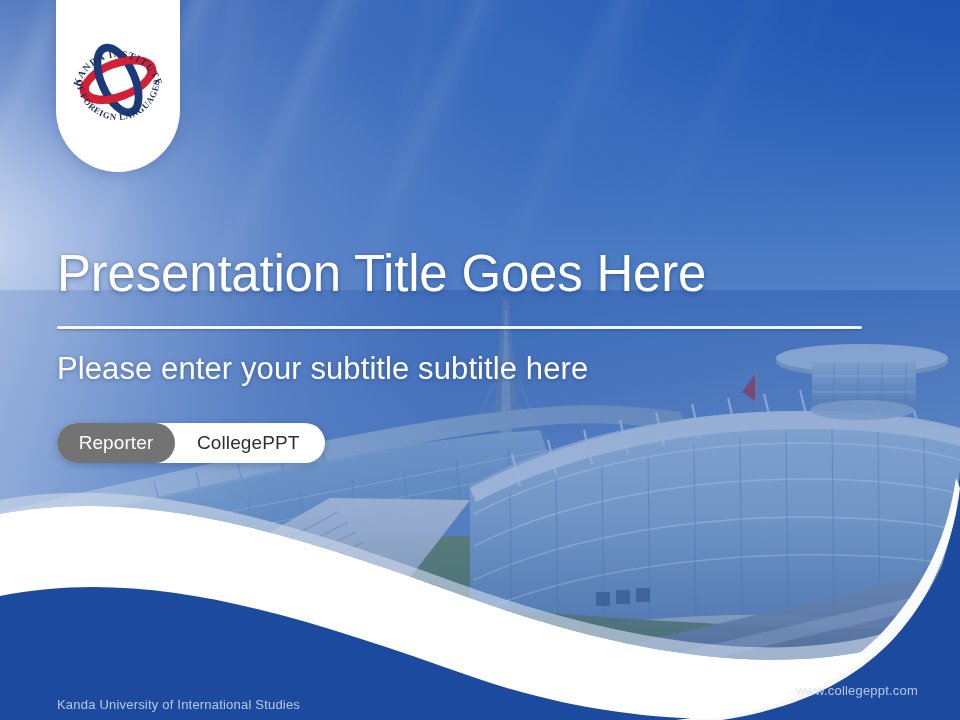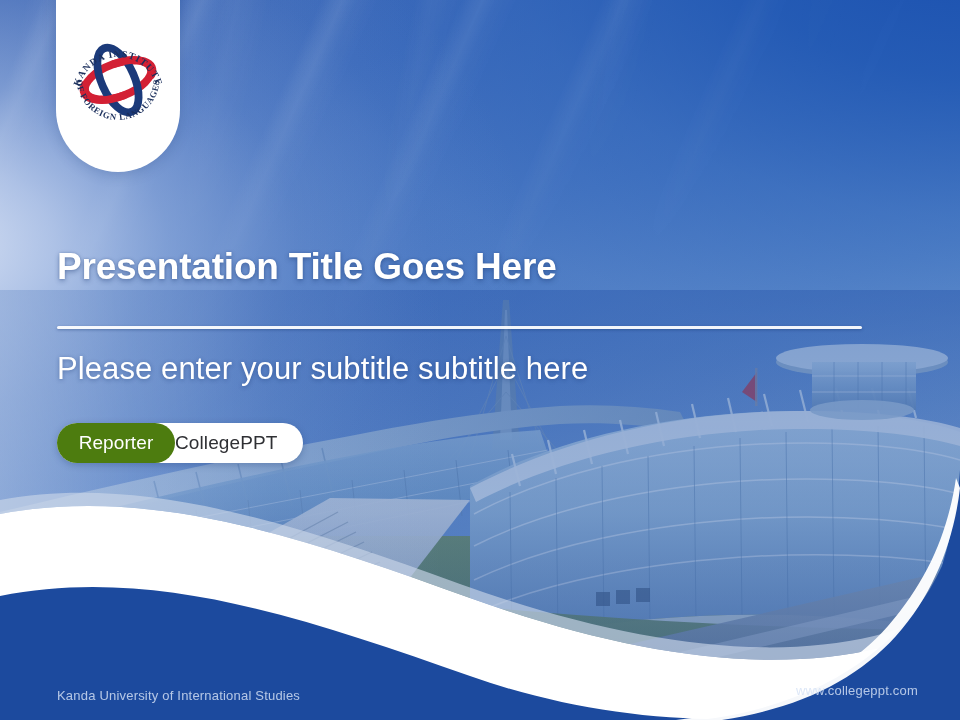--- a/index.html
+++ b/index.html
@@ -153,22 +153,22 @@
   }
   .logo-mark svg { display: block; width: 100%; height: 100%; }
 
   
   .title {
     position: absolute;
     left: 57px;
     top: 247px;
     width: 830px;
     color: #ffffff;
-    font-size: 37px;
-    font-weight: bold;
+    font-size: 51px;
+    font-weight: normal;
     letter-spacing: -0.2px;
     line-height: 1.06;
     white-space: nowrap;
     text-shadow: 0 2px 5px rgba(22,52,110,0.42), 0 0 2px rgba(30,60,120,0.30);
   }
   .divider {
     position: absolute;
     left: 57px;
     top: 326px;
     width: 805px;
@@ -199,42 +199,43 @@
     background: #ffffff;
     border-radius: 21px;
     display: flex;
     align-items: center;
     box-shadow: 0 2px 7px rgba(18,48,105,0.28);
   }
   .reporter-badge {
     height: 40px;
     min-width: 118px;
     padding: 0 16px;
-    background: #4d7c0f;
+    background: #737373;
     border-radius: 21px;
     display: flex;
     align-items: center;
     justify-content: center;
     color: #ffffff;
     font-size: 19px;
     letter-spacing: 0.1px;
     box-sizing: border-box;
   }
   .reporter-name {
+    margin-left: 22px;
     color: #2f3034;
     font-size: 19px;
     letter-spacing: 0.1px;
     white-space: nowrap;
   }
 
   
   .footer-left {
     position: absolute;
     left: 57px;
-    bottom: 17px;
+    bottom: 8px;
     color: rgba(214,226,245,0.82);
     font-size: 13px;
     letter-spacing: 0.2px;
     white-space: nowrap;
   }
   .footer-right {
     position: absolute;
     right: 42px;
     bottom: 22px;
     color: rgba(214,226,245,0.82);

